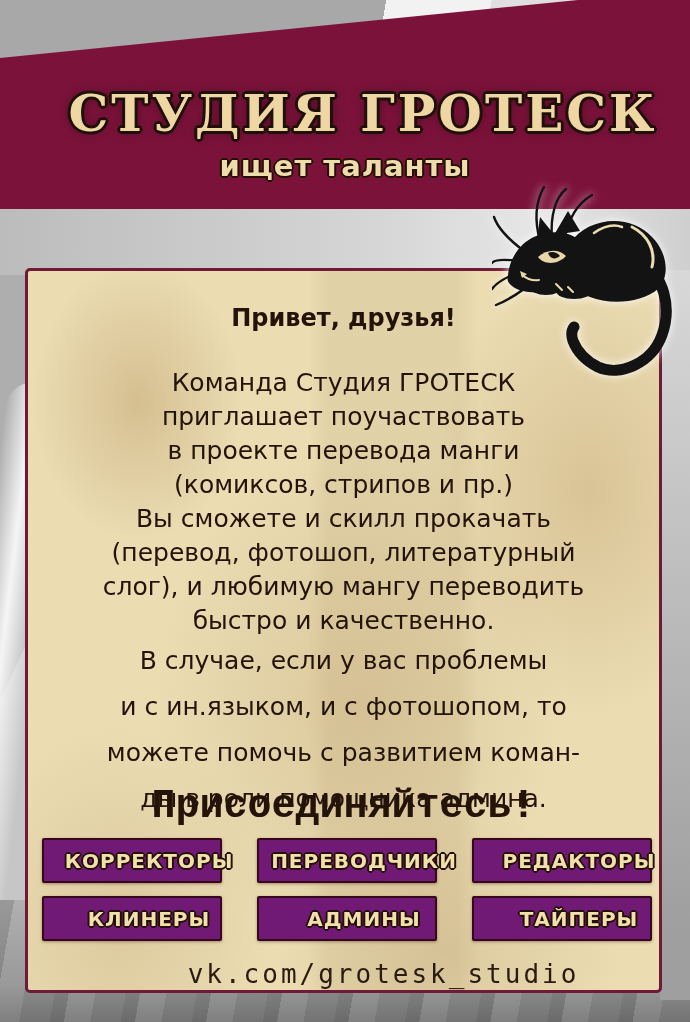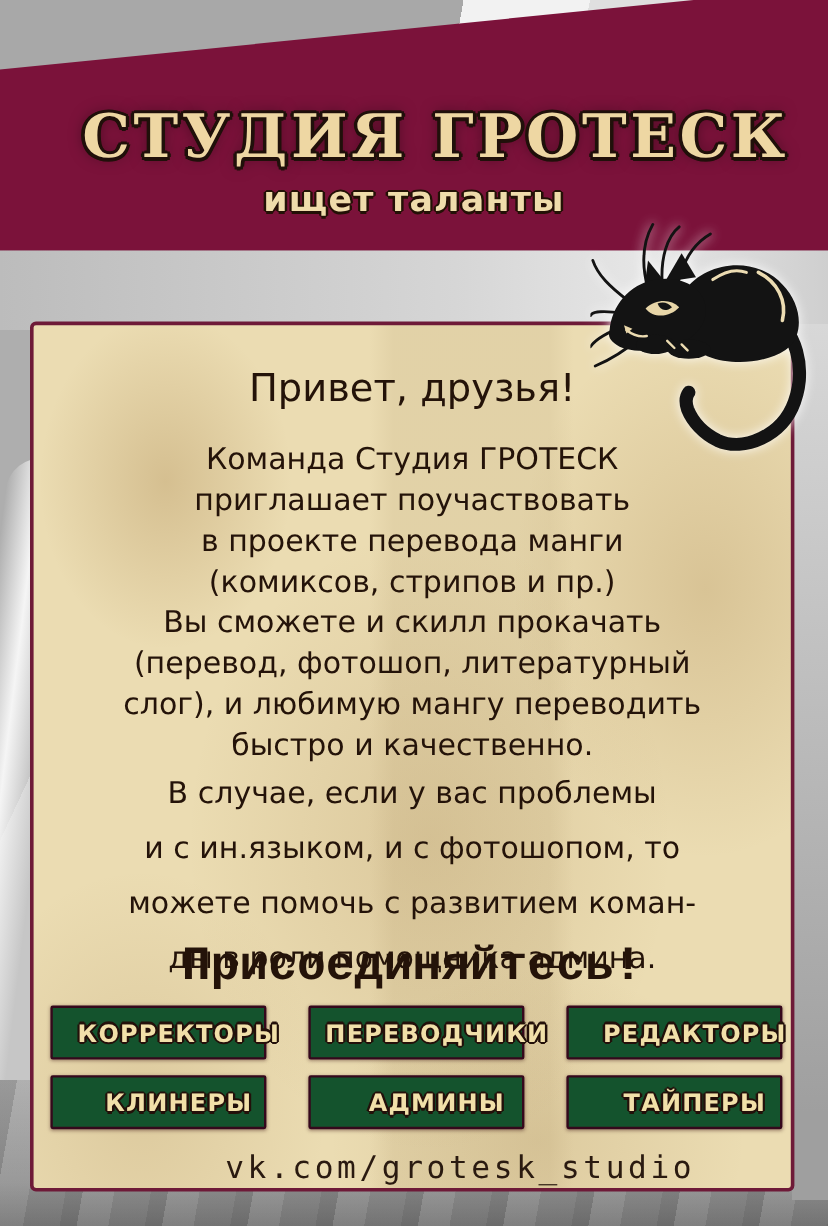--- a/index.html
+++ b/index.html
@@ -66,33 +66,33 @@
       radial-gradient(150px 200px at 110px 130px, rgba(150,108,48,.26), transparent 70%),
       radial-gradient(230px 320px at 560px 220px, rgba(150,108,48,.22), transparent 70%),
       radial-gradient(280px 360px at 330px 430px, rgba(140,100,45,.16), transparent 72%),
       radial-gradient(220px 280px at 90px 650px, rgba(140,100,45,.15), transparent 70%),
       radial-gradient(240px 200px at 420px 680px, rgba(135,96,42,.14), transparent 72%),
       linear-gradient(90deg, transparent 280px, rgba(120,90,40,.08) 300px, rgba(120,90,40,.08) 430px, transparent 450px);
   }
   .panel-text { position:absolute; left:0; width:100%; text-align:center;
     color:#241309; white-space:pre-line;
   }
-  .greeting   { top:33px;  font-size:32px; font-weight:400; }
+  .greeting   { top:33px;  font-size:24px; font-weight:700; }
   .para-1     { top:95px;  font-size:25px; line-height:34px;text-align:center; }
   .para-2     { top:231px; font-size:25px; line-height:34px; }
   .para-3     { top:367px; font-size:25px; line-height:46px; }
   .join-head  { top:513px; font-size:40px; font-weight:700;font-family:Liberation Mono, monospace; }
 
   
   .roles { position:absolute; left:14px; top:567px;
     display:grid; grid-template-columns:repeat(3, 180px);
     column-gap:35px; row-gap:13px;
   }
   .role-btn { width:180px; height:45px;
-    background:#14532d; border:2px solid #35081c; border-radius:2px;
+    background:#701a75; border:2px solid #35081c; border-radius:2px;
     display:flex; align-items:center; justify-content:center;
     cursor:pointer;
     font-weight:700; font-size:20px; letter-spacing:1px; color:#f1e0a9;
     text-shadow:
       -2px 0 #23100a, 2px 0 #23100a, 0 -2px #23100a, 0 2px #23100a,
       -1px -1px #23100a, 1px 1px #23100a, 1px -1px #23100a, -1px 1px #23100a;
     box-shadow:0 1px 3px rgba(60,20,20,.4);
     padding-left:34px;
   }
 

